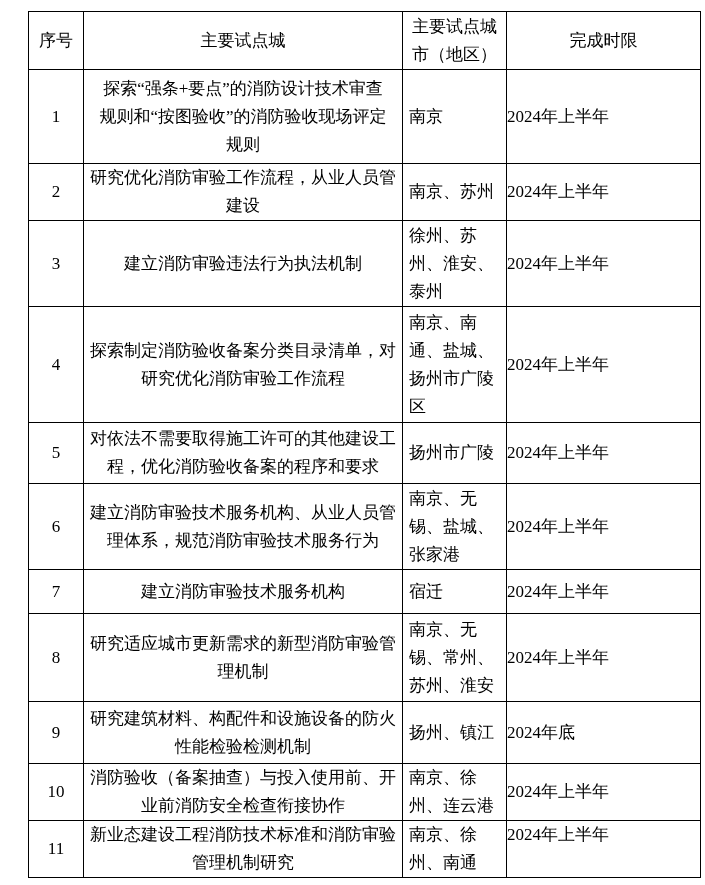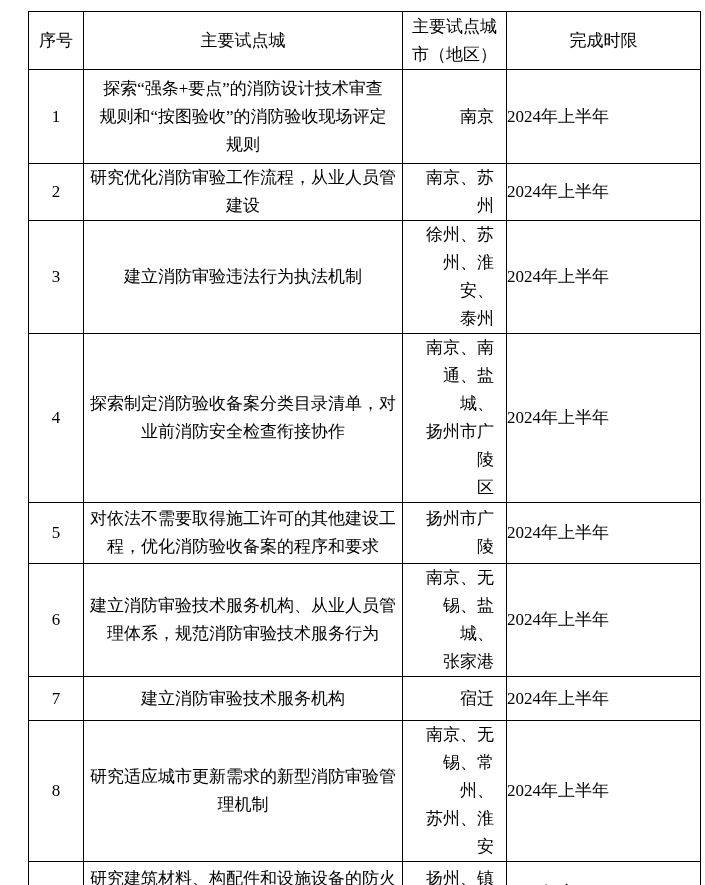--- a/index.html
+++ b/index.html
@@ -34,21 +34,21 @@
     overflow: hidden;
     padding: 0;
   }
   thead tr { height: 58px; }
   th {
     text-align: center;
     white-space: pre-line;
   }
   td.serial   { text-align: center; }
   td.task     { text-align: center; white-space: pre-line; padding: 0 6px; }
-  td.cities   { text-align: right; white-space: pre-line; padding: 0 12px; }
+  td.cities   { text-align: left; white-space: pre-line; padding: 0 6px; }
   td.deadline { text-align: left; }
 
   tbody tr:nth-child(1)  { height: 94px;  }
   tbody tr:nth-child(2)  { height: 54px;  }
   tbody tr:nth-child(3)  { height: 86px;  }
   tbody tr:nth-child(4)  { height: 116px; }
   tbody tr:nth-child(5)  { height: 61px;  }
   tbody tr:nth-child(6)  { height: 86px;  }
   tbody tr:nth-child(7)  { height: 44px;  }
   tbody tr:nth-child(8)  { height: 88px;  }
@@ -98,21 +98,21 @@
         <td class="serial">3</td>
         <td class="task">建立消防审验违法行为执法机制</td>
         <td class="cities">徐州、苏
 州、淮安、
 泰州</td>
         <td class="deadline">2024年上半年</td>
       </tr>
       <tr>
         <td class="serial">4</td>
         <td class="task">探索制定消防验收备案分类目录清单，对
-业前消防安全检查衔接协作</td>
+研究优化消防审验工作流程</td>
         <td class="cities">南京、南
 通、盐城、
 扬州市广陵
 区</td>
         <td class="deadline">2024年上半年</td>
       </tr>
       <tr>
         <td class="serial">5</td>
         <td class="task">对依法不需要取得施工许可的其他建设工
 程，优化消防验收备案的程序和要求</td>
@@ -143,14 +143,30 @@
 苏州、淮安</td>
         <td class="deadline">2024年上半年</td>
       </tr>
       <tr>
         <td class="serial">9</td>
         <td class="task">研究建筑材料、构配件和设施设备的防火
 性能检验检测机制</td>
         <td class="cities">扬州、镇江</td>
         <td class="deadline">2024年底</td>
       </tr>
+      <tr>
+        <td class="serial">10</td>
+        <td class="task">消防验收（备案抽查）与投入使用前、开
+业前消防安全检查衔接协作</td>
+        <td class="cities">南京、徐
+州、连云港</td>
+        <td class="deadline">2024年上半年</td>
+      </tr>
+      <tr>
+        <td class="serial">11</td>
+        <td class="task">新业态建设工程消防技术标准和消防审验
+管理机制研究</td>
+        <td class="cities">南京、徐
+州、南通</td>
+        <td class="deadline">2024年上半年</td>
+      </tr>
     </tbody>
 </table>
 
 </body></html>

